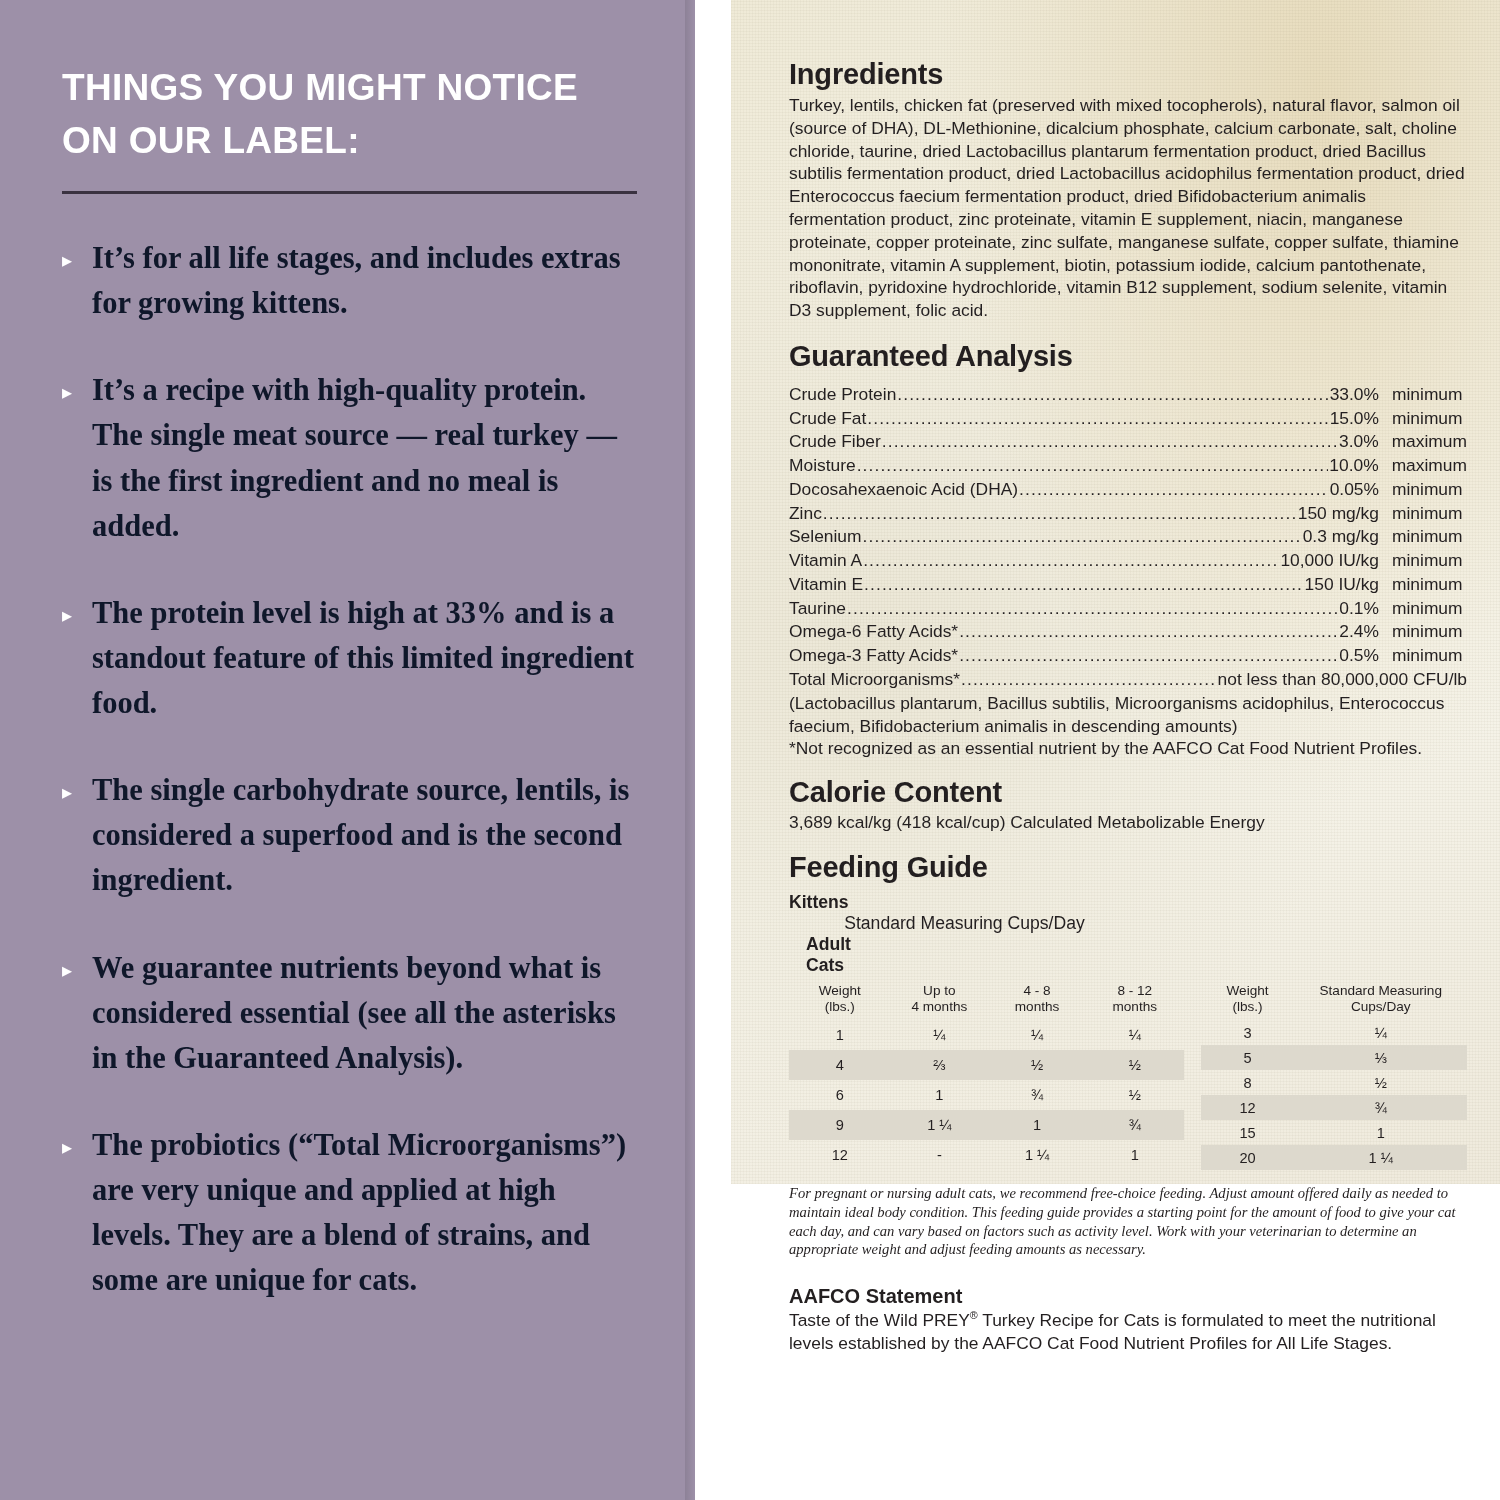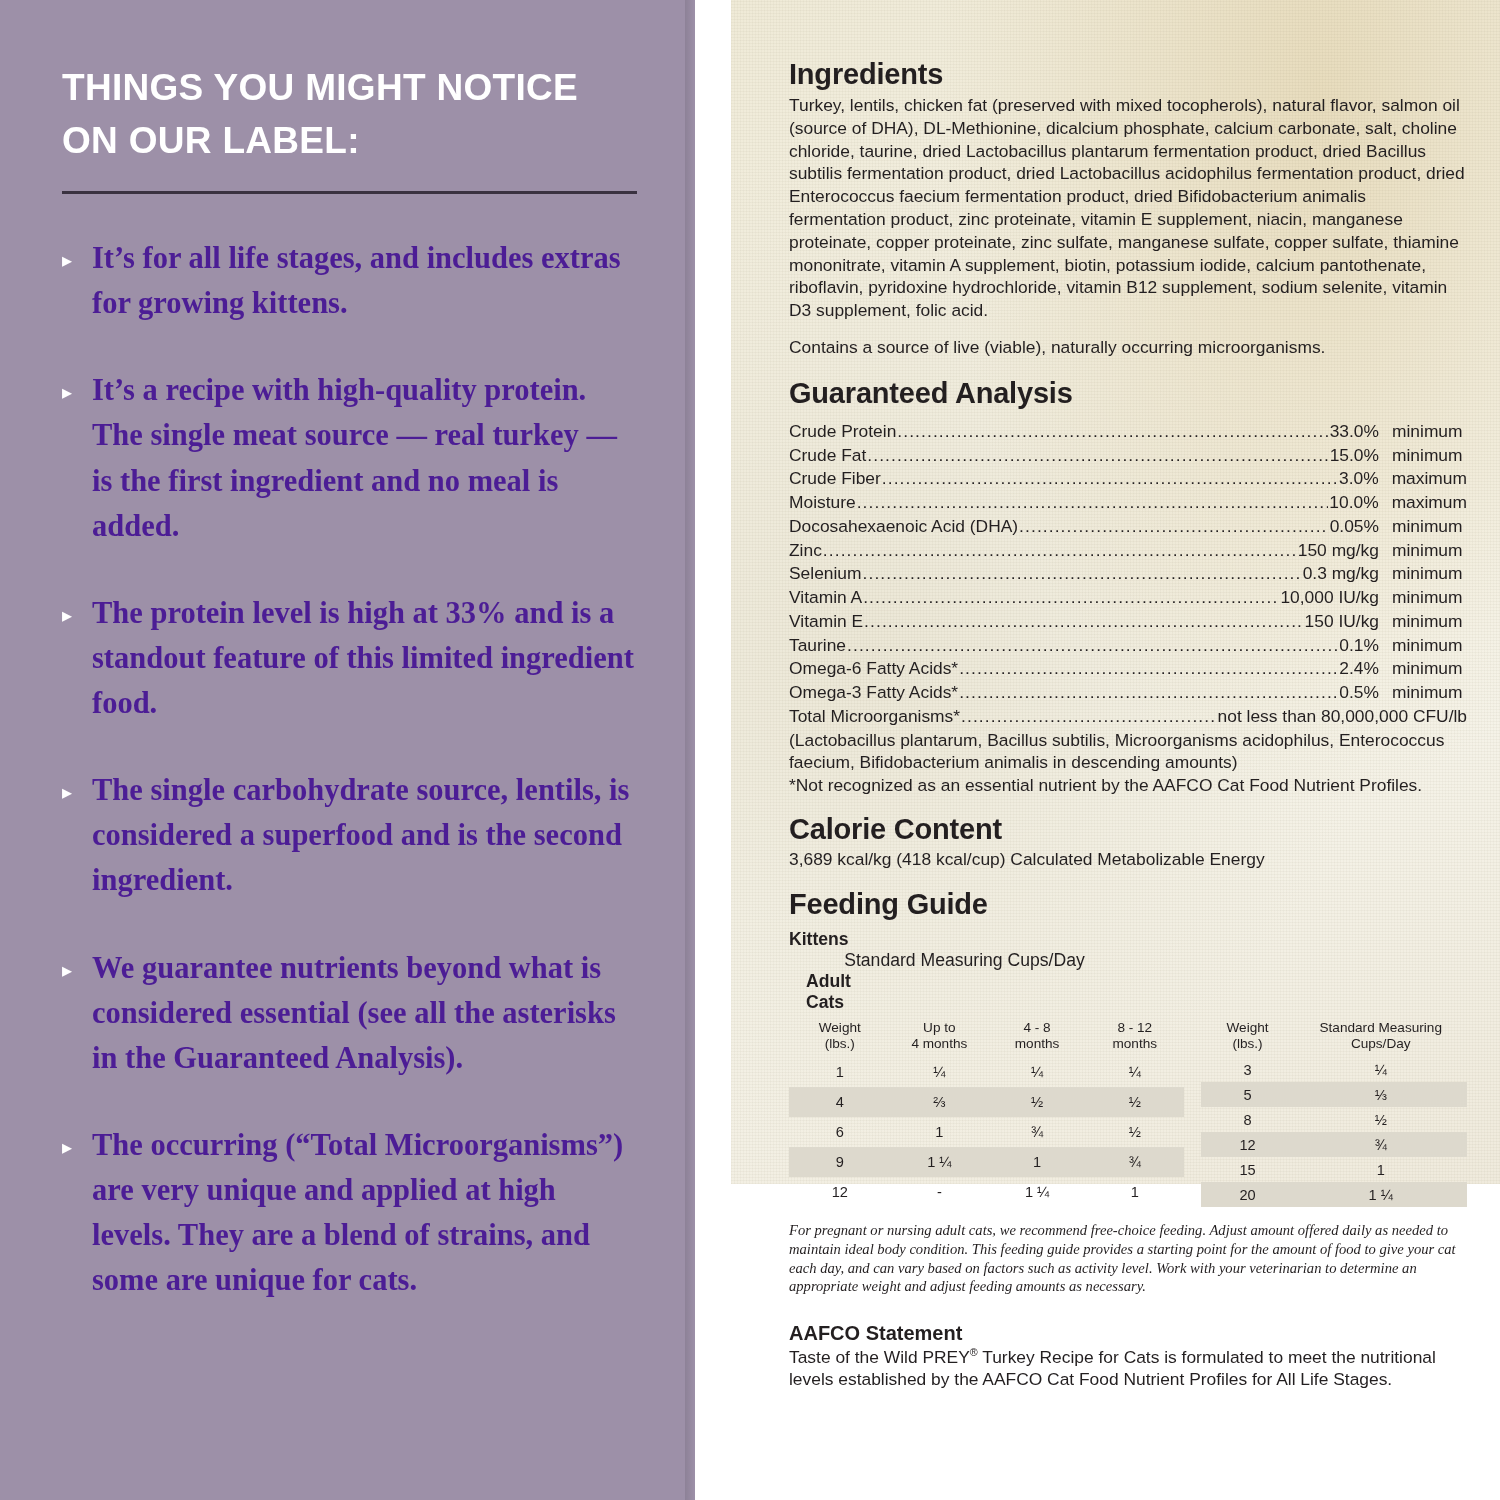--- a/index.html
+++ b/index.html
@@ -52,21 +52,21 @@
     margin-bottom: 42px;
   }
   .bullet-arrow {
     flex: 0 0 30px;
     color: #ffffff;
     font-size: 20px;
     line-height: 1.0;
     padding-top: 14px;
   }
   .bullet-text {
-    color: #4c1d95;
+    color: #0f172a;
     font-family: "Liberation Serif", serif;
     font-weight: bold;
     font-size: 30.5px;
     line-height: 1.48;
     max-width: 575px;
   }
 
   
   .right-panel {
     width: 788px;
@@ -224,31 +224,30 @@
       <div class="bullet-item">
         <span class="bullet-arrow">▸</span>
         <span class="bullet-text">The single carbohydrate source, lentils, is considered a superfood and is the second ingredient.</span>
       </div>
       <div class="bullet-item">
         <span class="bullet-arrow">▸</span>
         <span class="bullet-text">We guarantee nutrients beyond what is considered essential (see all the asterisks in the Guaranteed Analysis).</span>
       </div>
       <div class="bullet-item">
         <span class="bullet-arrow">▸</span>
-        <span class="bullet-text">The occurring (“Total Microorganisms”) are very unique and applied at high levels. They are a blend of strains, and some are unique for cats.</span>
+        <span class="bullet-text">The probiotics (“Total Microorganisms”) are very unique and applied at high levels. They are a blend of strains, and some are unique for cats.</span>
       </div>
     </div>
   </div>
 
   <div class="right-panel">
     <div class="rp-inner">
 
       <h2 class="section-title">Ingredients</h2>
       <div class="body-text">Turkey, lentils, chicken fat (preserved with mixed tocopherols), natural flavor, salmon oil (source of DHA), DL-Methionine, dicalcium phosphate, calcium carbonate, salt, choline chloride, taurine, dried Lactobacillus plantarum fermentation product, dried Bacillus subtilis fermentation product, dried Lactobacillus acidophilus fermentation product, dried Enterococcus faecium fermentation product, dried Bifidobacterium animalis fermentation product, zinc proteinate, vitamin E supplement, niacin, manganese proteinate, copper proteinate, zinc sulfate, manganese sulfate, copper sulfate, thiamine mononitrate, vitamin A supplement, biotin, potassium iodide, calcium pantothenate, riboflavin, pyridoxine hydrochloride, vitamin B12 supplement, sodium selenite, vitamin D3 supplement, folic acid.</div>
-      <div class="body-text spaced">Contains a source of live (viable), naturally occurring microorganisms.</div>
 
       <h2 class="section-title" style="margin-top:18px;">Guaranteed Analysis</h2>
 
       <div class="ga-block">
         <div class="ga-row">
           <span class="ga-name">Crude Protein</span>
           <span class="ga-dots">..................................................................................................................................</span>
           <span class="ga-val">33.0%</span>
           <span class="ga-qual">minimum</span>
         </div>

